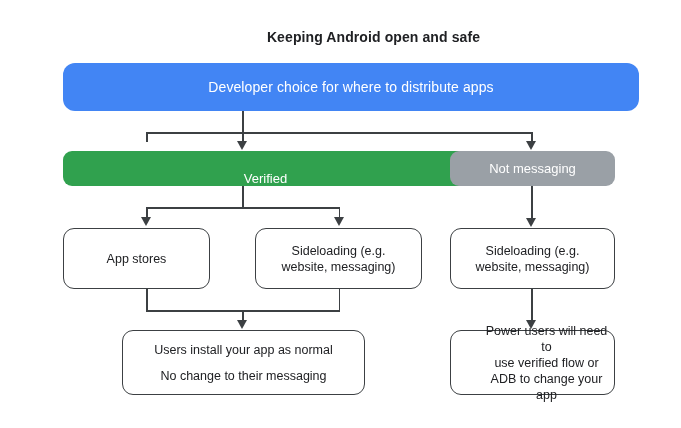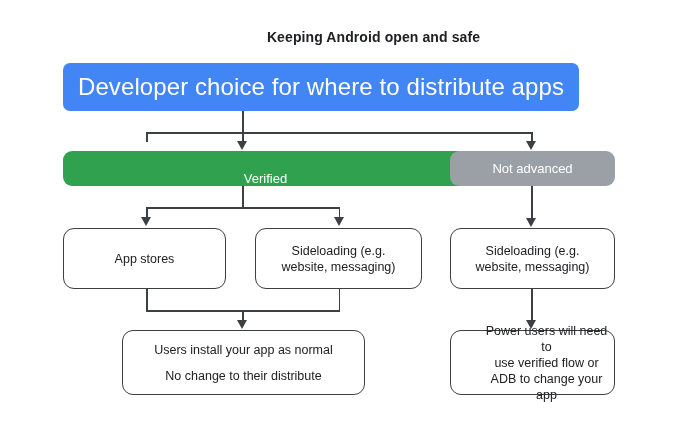--- a/index.html
+++ b/index.html
@@ -36,26 +36,26 @@
     font-size: 14px;
     font-weight: bold;
     color: #202124;
     letter-spacing: 0.1px;
     padding-left: 33px;
   }
   
   #node-root {
     left: 63px;
     top: 63px;
-    width: 516px;
+    width: 576px;
     height: 48px;
     background: #4285f4;
-    border-radius: 7px;
+    border-radius: 12px;
     color: #ffffff;
-    font-size: 24px;
+    font-size: 14px;
     letter-spacing: 0.1px;
   }
   
   #node-verified {
     left: 63px;
     top: 151px;
     width: 405px;
     height: 35px;
     background: #30a14e;
     border-radius: 9px;
@@ -79,21 +79,21 @@
     background: #ffffff;
     border: 1.4px solid #3c4043;
     border-radius: 11px;
     color: #202124;
     font-size: 12.5px;
     line-height: 16px;
   }
   #node-app-stores {
     left: 63px;
     top: 228px;
-    width: 163px;
+    width: 147px;
     height: 61px;
   }
   #node-sideload-verified {
     left: 255px;
     top: 228px;
     width: 167px;
     height: 61px;
   }
   #node-sideload-unverified {
     left: 450px;
@@ -149,21 +149,21 @@
   <div class="conn v" style="left:242.2px; top:132px; height:9px;"></div>
   <div class="conn v" style="left:146px; top:132px; height:10px;"></div>
   <div class="arrowhead" style="left:237.3px; top:141px;"></div>
   <div class="conn v" style="left:531.2px; top:132px; height:10px;"></div>
   <div class="arrowhead" style="left:526.4px; top:141px;"></div>
 
   <div class="node" id="node-verified">
     <span>Verified</span>
   </div>
   <div class="node" id="node-not-verified">
-    <span>Not advanced</span>
+    <span>Not messaging</span>
   </div>
 
   <div class="conn v" style="left:242.2px; top:186px; height:22px;"></div>
   <div class="conn h" style="left:146px; top:207px; width:194px;"></div>
   <div class="conn v" style="left:146px; top:207px; height:11px;"></div>
   <div class="arrowhead" style="left:141.2px; top:217px;"></div>
   <div class="conn v" style="left:338.8px; top:207px; height:11px;"></div>
   <div class="arrowhead" style="left:334px; top:217px;"></div>
 
   <div class="conn v" style="left:531.2px; top:186px; height:33px;"></div>
@@ -187,21 +187,21 @@
   <div class="conn v" style="left:338.8px; top:289px; height:22px;"></div>
   <div class="conn h" style="left:146px; top:310px; width:194px;"></div>
   <div class="conn v" style="left:242.2px; top:310px; height:11px;"></div>
   <div class="arrowhead" style="left:237.3px; top:320px;"></div>
 
   <div class="conn v" style="left:531.2px; top:289px; height:32px;"></div>
   <div class="arrowhead" style="left:526.4px; top:320px;"></div>
 
   <div class="node outlined" id="node-users-normal">
     <span class="line">Users install your app as normal</span>
-    <span class="line">No change to their distribute</span>
+    <span class="line">No change to their messaging</span>
   </div>
 
   <div class="node outlined" id="node-power-users">
     <span class="line">Power users will need to</span>
     <span class="line">use verified flow or</span>
     <span class="line">ADB to change your app</span>
   </div>
 
 </div>
 

